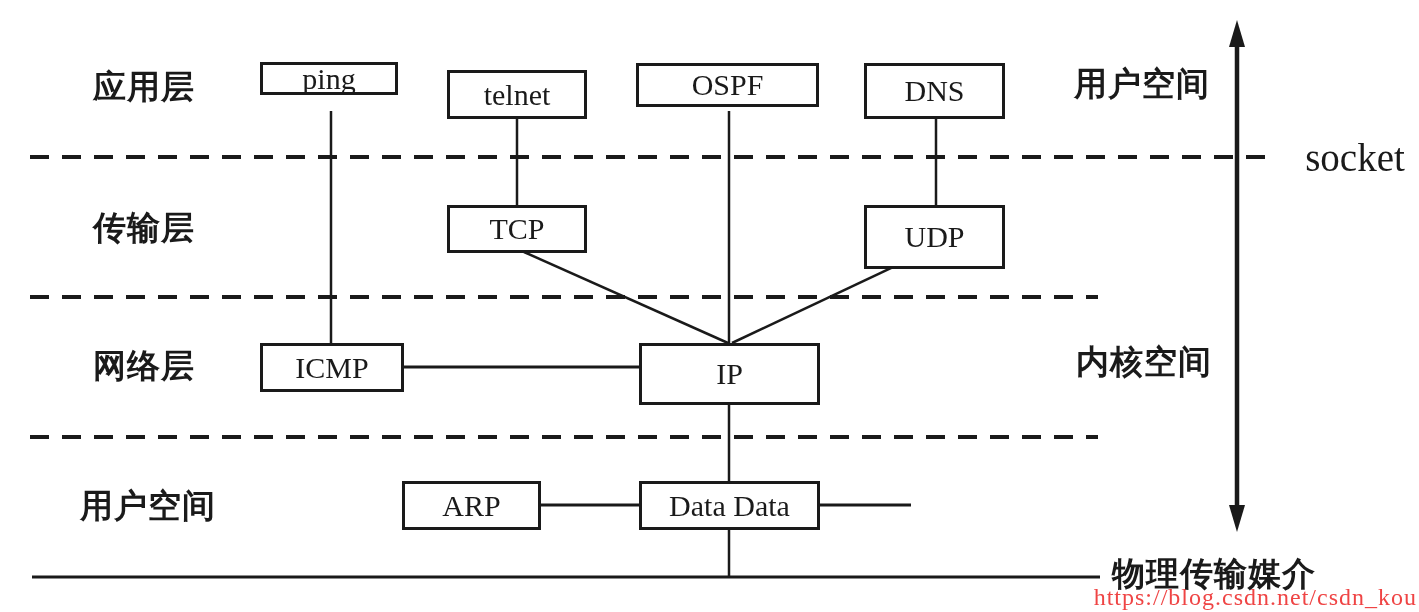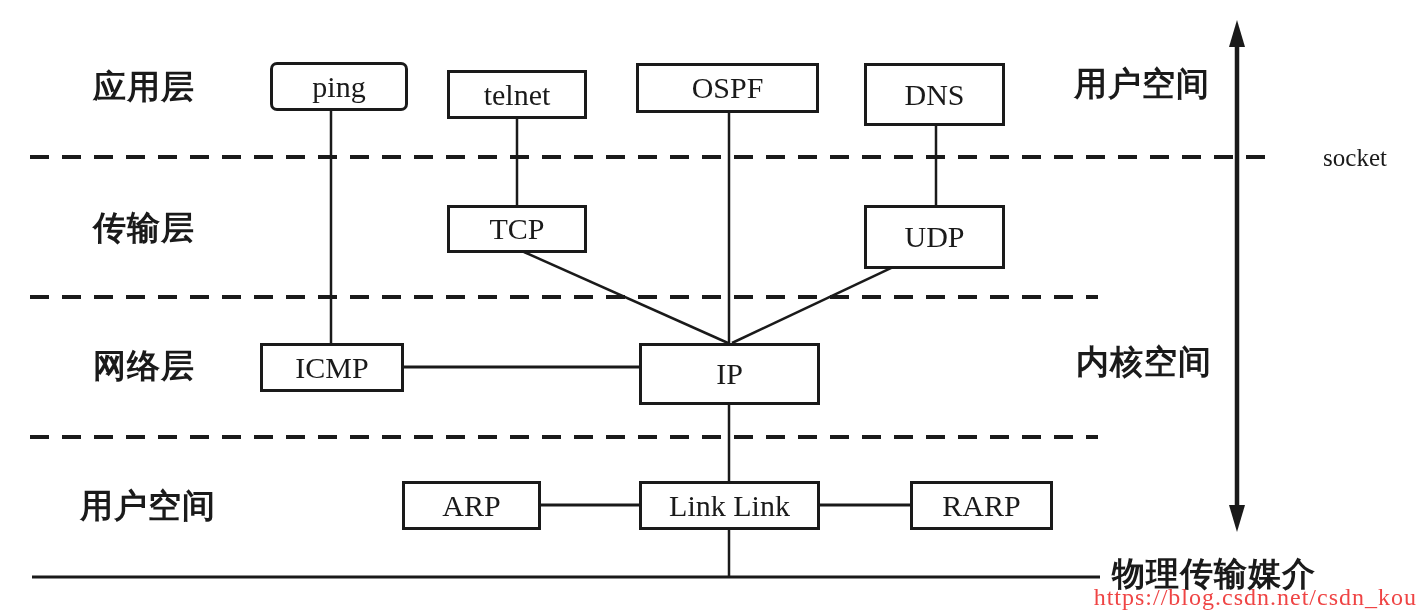--- a/index.html
+++ b/index.html
@@ -29,24 +29,24 @@
     box-sizing: border-box;
     border: 3px solid #1a1a1a;
     background: #ffffff;
     display: flex;
     align-items: center;
     justify-content: center;
     font-size: 30px;
     line-height: 1;
     white-space: nowrap;
   }
-  .n-ping     { left: 270px; top:  62px; width: 138px; height: 49px; border-radius: 7px; }
+  .n-ping     { left: 260px; top:  62px; width: 138px; height: 33px; }
   .n-telnet   { left: 447px; top:  62px; width: 140px; height: 49px; margin-top: 8px; }
-  .n-ospf     { left: 636px; top:  63px; width: 183px; height: 50px; }
-  .n-dns      { left: 864px; top:  63px; width: 141px; height: 63px; }
+  .n-ospf     { left: 636px; top:  63px; width: 183px; height: 44px; }
+  .n-dns      { left: 864px; top:  63px; width: 141px; height: 56px; }
   .n-tcp      { left: 447px; top: 205px; width: 140px; height: 48px; }
   .n-udp      { left: 864px; top: 205px; width: 141px; height: 64px; }
   .n-icmp     { left: 260px; top: 343px; width: 144px; height: 49px; }
   .n-ip       { left: 639px; top: 343px; width: 181px; height: 62px; }
   .n-arp      { left: 402px; top: 481px; width: 139px; height: 49px; }
   .n-datalink { left: 639px; top: 481px; width: 181px; height: 49px; }
   .n-rarp     { left: 910px; top: 481px; width: 143px; height: 49px; }
 
   .lbl {
     position: absolute;
@@ -62,21 +62,21 @@
   .lbl-transport { left: 144px;  top: 228px; }
   .lbl-network   { left: 144px;  top: 366px; }
   .lbl-datalink  { left: 148px;  top: 506px; }
   .lbl-user      { left: 1142px; top: 84px;  }
   .lbl-kernel    { left: 1144px; top: 362px; }
   .lbl-physical  { left: 1214px; top: 574px; }
   .lbl-socket {
     left: 1355px; top: 157px;
     font-weight: 400;
     letter-spacing: 0;
-    font-size: 25px;
+    font-size: 39px;
     font-family: "Liberation Serif", "DejaVu Serif", serif;
   }
   .watermark {
     position: absolute;
     z-index: 3;
     right: 2px;
     top: 584px;
     font-size: 24px;
     letter-spacing: 1px;
     color: #ef4444;
@@ -118,22 +118,21 @@
 
   <div class="node n-ping">ping</div>
   <div class="node n-telnet">telnet</div>
   <div class="node n-ospf">OSPF</div>
   <div class="node n-dns">DNS</div>
   <div class="node n-tcp">TCP</div>
   <div class="node n-udp">UDP</div>
   <div class="node n-icmp">ICMP</div>
   <div class="node n-ip">IP</div>
   <div class="node n-arp">ARP</div>
-  <div class="node n-datalink">Link Link</div>
-  <div class="node n-rarp">RARP</div>
+  <div class="node n-datalink">Data Data</div>
 
   <div class="lbl lbl-app">应用层</div>
   <div class="lbl lbl-transport">传输层</div>
   <div class="lbl lbl-network">网络层</div>
   <div class="lbl lbl-datalink">用户空间</div>
 
   <div class="lbl lbl-user">用户空间</div>
   <div class="lbl lbl-kernel">内核空间</div>
   <div class="lbl lbl-socket">socket</div>
   <div class="lbl lbl-physical">物理传输媒介</div>

